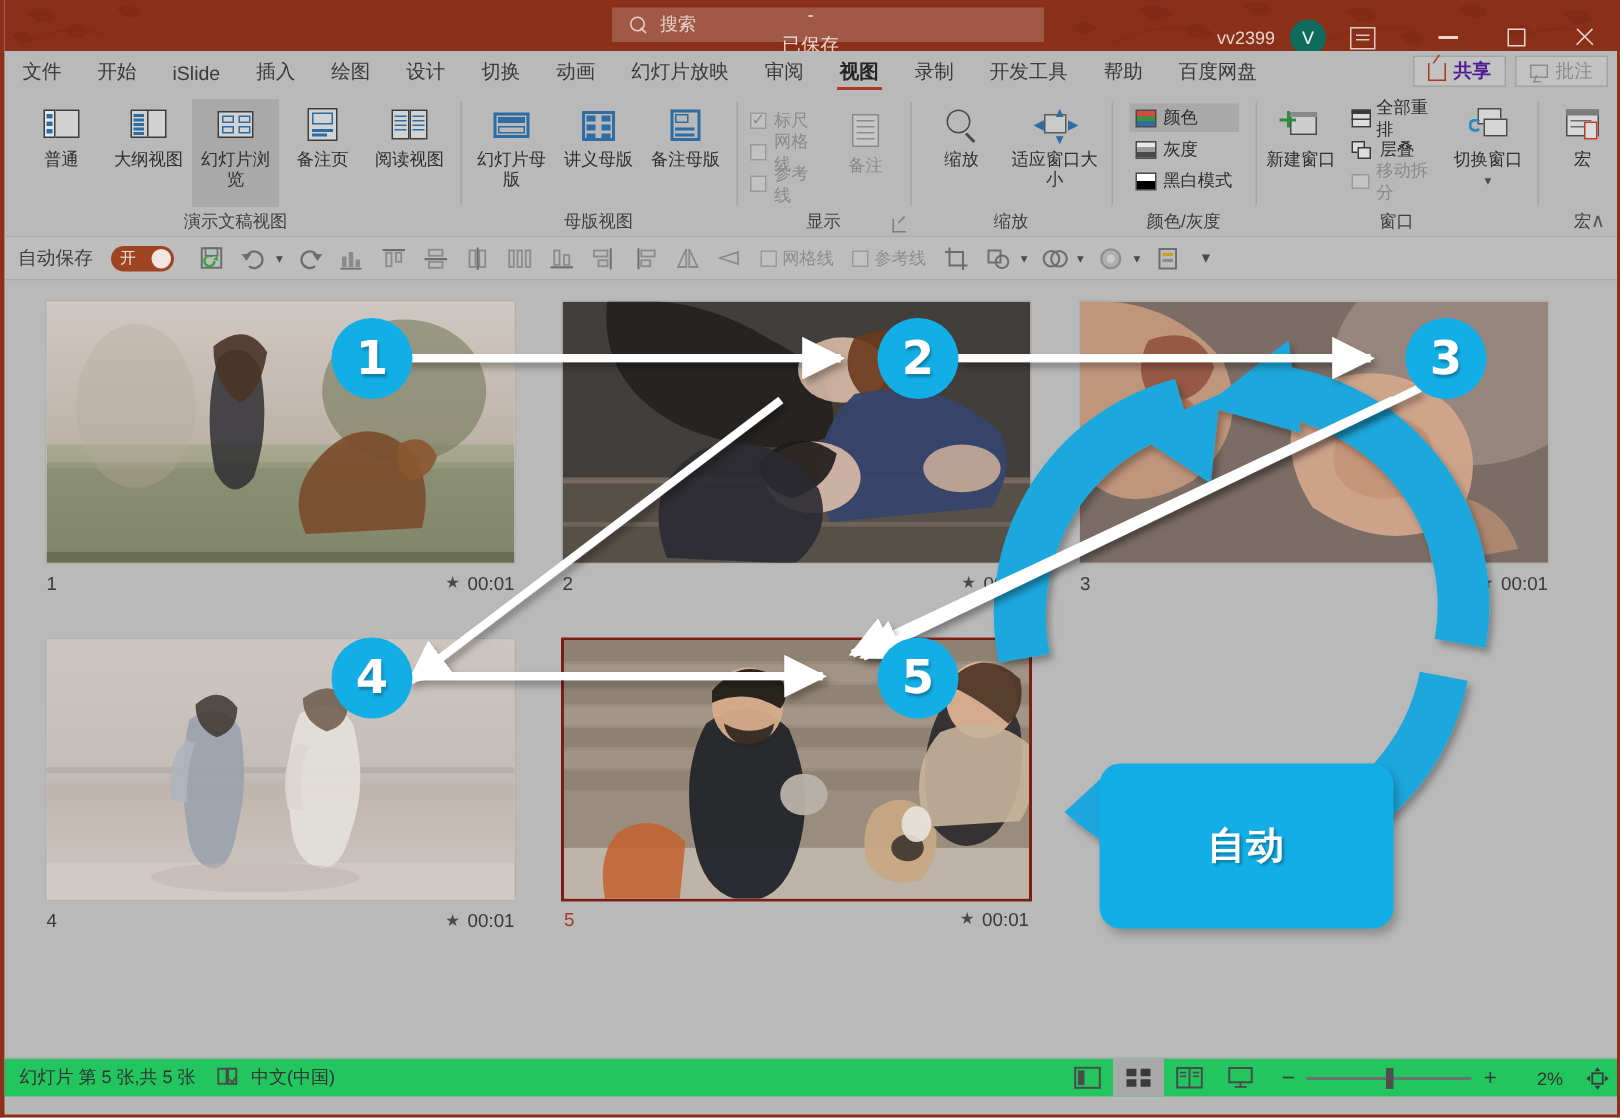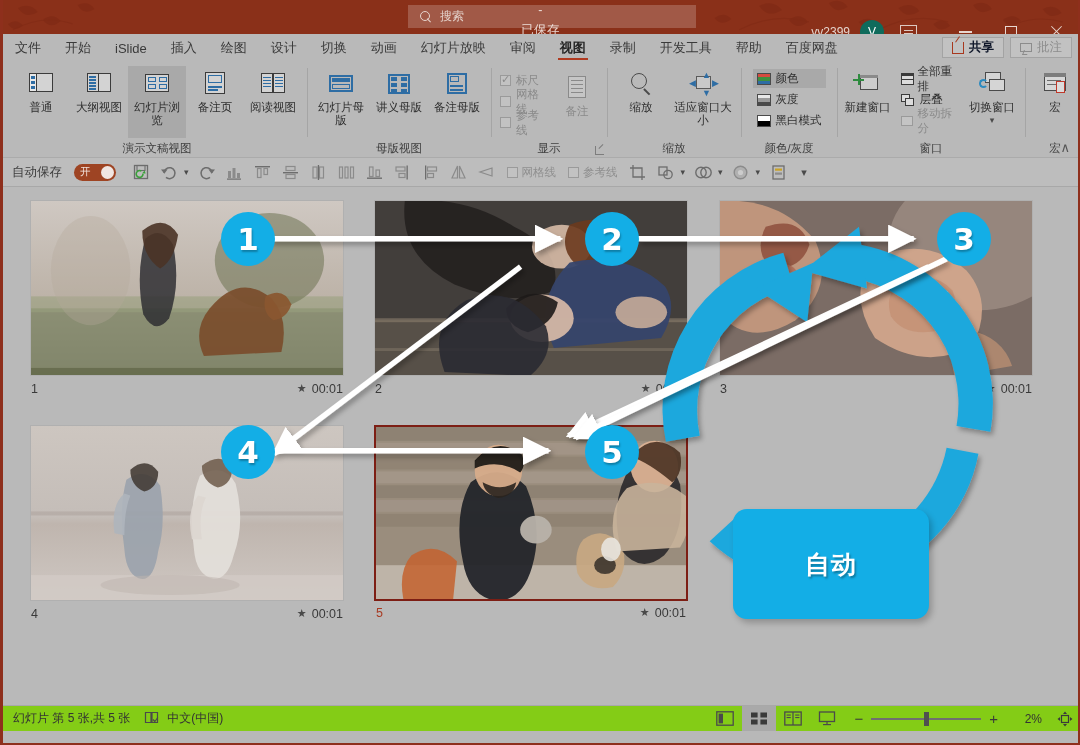--- a/index.html
+++ b/index.html
@@ -49,21 +49,21 @@
     content:''; position:absolute; left:0; top:0;
     width: 8px; height: 8px; border: 1.3px solid #e6d3cc; border-radius: 50%;
   }
   .search-box .mag::after {
     content:''; position:absolute; left: 7px; top: 7px;
     width: 5px; height: 1.3px; background:#e6d3cc; transform: rotate(45deg);
     transform-origin: left center;
   }
   .search-ph { color: #e3d0c9; font-size: 12px; }
   .title-right {
-    position: absolute; right: 0; top: 15px; height: 34px;
+    position: absolute; right: 0; top: 8px; height: 34px;
     display: flex; align-items: center; gap: 0;
   }
   .acct-name { color: #e5d3cc; font-size: 12px; margin-right: 10px; }
   .avatar {
     width: 24px; height: 24px; border-radius: 50%;
     background: #0f6b5c; color: #fff; font-size: 12px;
     display:flex; align-items:center; justify-content:center;
     margin-right: 16px;
   }
   .ribbon-disp-btn {
@@ -105,21 +105,21 @@
   }
   .tab-right {
     position: absolute; right: 6px; top: 3px;
     display: flex; gap: 6px; align-items: center;
   }
   .pill {
     height: 21px; padding: 0 9px; border: 1px solid #a3a3a3;
     display:flex; align-items:center; gap: 5px; font-size: 12.5px;
     background: rgba(255,255,255,.13);
   }
-  .pill.share { color: #0f172a; font-weight: bold; }
+  .pill.share { color: #4c1d95; font-weight: bold; }
   .pill.comment { color: #8c8c8c; }
   .ic-share {
     width: 12px; height: 12px; border: 1.3px solid #a8381e; border-top: none;
     position: relative;
   }
   .ic-share::after {
     content:''; position:absolute; left: 4px; top:-6px; width: 1.3px; height: 7px;
     background:#a8381e; transform: rotate(35deg);
   }
   .ic-comment {
@@ -260,21 +260,21 @@
     box-shadow: 3px 4px 6px rgba(0,0,0,.22);
   }
   .callout .l1, .callout .l2 {
     font-size: 25px; font-weight: bold; line-height: 1.22;
     text-shadow: 1.5px 1.5px 2px rgba(0,0,0,.30);
     letter-spacing: 1px;
   }
 
   
   .statusbar {
-    height: 26px; background: #84cc16; display: flex; align-items: center;
+    height: 26px; background: #22c55e; display: flex; align-items: center;
     font-size: 12px; color: #333; padding-left: 10px; gap: 14px;
     border-top: 1px solid #a8a8a8;
   }
   .status-right { margin-left: auto; display: flex; align-items: center; gap: 0; }
   .vbtn {
     width: 34px; height: 25px; display:flex; align-items:center; justify-content:center;
   }
   .vbtn.active { background: #a9a9a9; }
   .zoomctl { display:flex; align-items:center; gap: 8px; padding: 0 10px; }
   .zslider { width: 110px; height: 2px; background:#6f6f6f; position: relative; }

